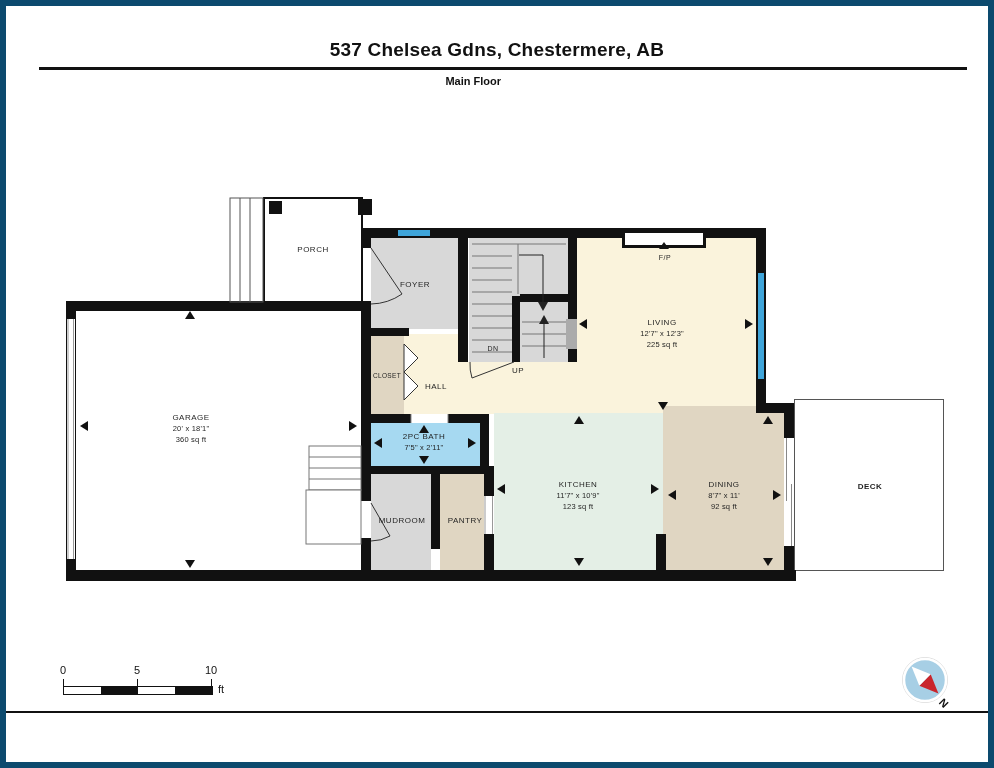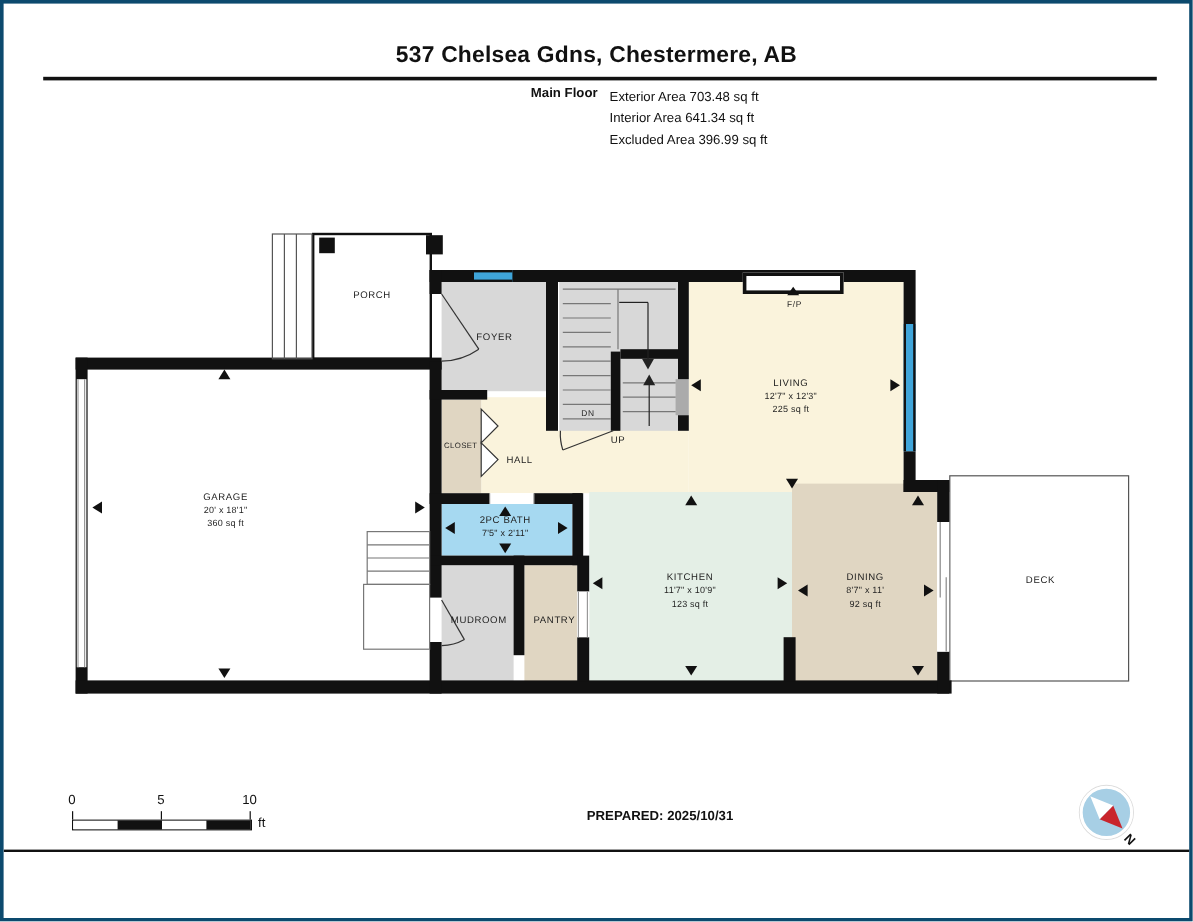--- a/index.html
+++ b/index.html
@@ -1,16 +1,16 @@
 <!DOCTYPE html>
 <html style="--cream: #FAF3DC; --mint: #E4EFE6; --tan: #E0D6C2; --room_gray: #D8D8D8; --bath_blue: #A6D9F1; --window_blue: #3FA5DA; --wall: #111111; --compass_blue: #A7CFE5; --compass_red: #C9252C;"><head>
 <meta charset="utf-8">
 <style>
   html,body{margin:0;padding:0;background:#fff;font-family:"Liberation Sans",sans-serif;}
-  .page{position:relative;width:994px;height:768px;background:#ffffff;overflow:hidden;border:3px solid #0c4a6e;box-sizing:border-box;}
+  .page{position:relative;width:994px;height:768px;background:#ffffff;overflow:hidden;border:6px solid #0c4a6e;box-sizing:border-box;}
   
   .title{position:absolute;top:33px;left:0;width:100%;text-align:center;font-size:19px;font-weight:bold;color:#111;letter-spacing:.2px;}
   .title-rule{position:absolute;left:33px;top:61px;width:928px;height:3px;background:#111;}
   .floor-label{position:absolute;left:360px;top:69px;width:135px;text-align:right;font-size:11px;font-weight:bold;color:#111;}
   .stats{position:absolute;left:505px;top:69px;font-size:11px;color:#111;line-height:18px;}
   
   .r{position:absolute;box-sizing:border-box;}
   .w{position:absolute;background:var(--wall);}
   .cream{background:var(--cream);} .gray{background:var(--room_gray);} .tan{background:var(--tan);}
   .mint{background:var(--mint);} .bblue{background:var(--bath_blue);}
@@ -40,25 +40,20 @@
   .compass-n{position:absolute;left:934px;top:691px;font-size:11px;font-weight:bold;color:#111;transform:rotate(45deg);z-index:9;}
 </style>
 </head>
 <body>
 
 <div class="page">
 
   <div class="title">537 Chelsea Gdns, Chestermere, AB</div>
   <div class="title-rule"></div>
   <div class="floor-label">Main Floor</div>
-  <div class="stats">
-    <div>Exterior Area 703.48 sq ft</div>
-    <div>Interior Area 641.34 sq ft</div>
-    <div>Excluded Area 396.99 sq ft</div>
-  </div>
 
   <div>
     <div class="r white-room" style="left:70px;top:305px;width:285px;height:259px;"></div>
     <div class="r white-room" style="left:257px;top:191px;width:100px;height:106px;border:2px solid #111;"></div>
     <div class="r gray" style="left:365px;top:232px;width:87px;height:91px;"></div>
     <div class="r gray" style="left:463px;top:232px;width:99px;height:125px;"></div>
     <div class="r cream" style="left:571px;top:232px;width:179px;height:175px;"></div>
     <div class="r cream" style="left:398px;top:328px;width:54px;height:80px;"></div>
     <div class="r cream" style="left:452px;top:356px;width:119px;height:52px;"></div>
     <div class="r tan" style="left:365px;top:330px;width:33px;height:78px;"></div>
@@ -228,39 +223,38 @@
   <div class="lbl" style="left:572px;top:489px;">
     <div class="nm">KITCHEN</div>
     <div class="dims">11'7" x 10'9"</div>
     <div class="area">123 sq ft</div>
   </div>
   <div class="lbl" style="left:718px;top:489px;">
     <div class="nm">DINING</div>
     <div class="dims">8'7" x 11'</div>
     <div class="area">92 sq ft</div>
   </div>
-  <div class="lbl" style="left:864px;top:480px;"><span class="nm">DECK</span></div>
+  <div class="lbl" style="left:864px;top:480px;font-weight:bold;"><span class="nm">DECK</span></div>
 
   <div>
     <span class="scale-num" style="left:57px;">0</span>
     <span class="scale-num" style="left:131px;">5</span>
     <span class="scale-num" style="left:205px;">10</span>
     <div class="scale-tick" style="left:57px;"></div>
     <div class="scale-tick" style="left:131px;"></div>
     <div class="scale-tick" style="left:205px;"></div>
     <div class="scale-bar">
       <span class="seg-w"></span>
         <span class="seg-b"></span>
         <span class="seg-w"></span>
         <span class="seg-b"></span>
     </div>
     <span class="scale-unit">ft</span>
   </div>
 
-  <div class="prepared">PREPARED: 2025/10/31</div>
 
   <svg class="compass" viewBox="0 0 50 52">
     <circle cx="25" cy="24" r="22.5" fill="none" stroke="#ddd" stroke-width="1"></circle>
     <circle cx="25" cy="24" r="21" style="fill:var(--compass_blue)" stroke="#ffffff" stroke-width="2.5"></circle>
     <g transform="rotate(135 25 24)">
       <polygon points="25,5 17,24 33,24" style="fill:var(--compass_red)"></polygon>
       <polygon points="17,24 33,24 25,43" fill="#ffffff"></polygon>
     </g>
   </svg>
   <div class="compass-n">N</div>

